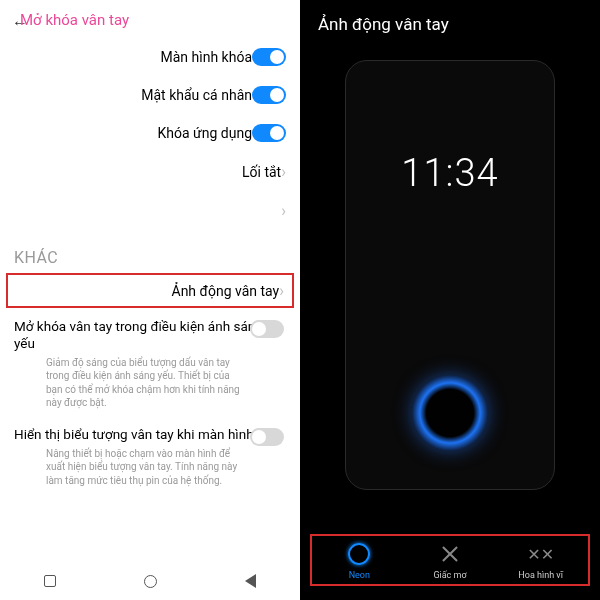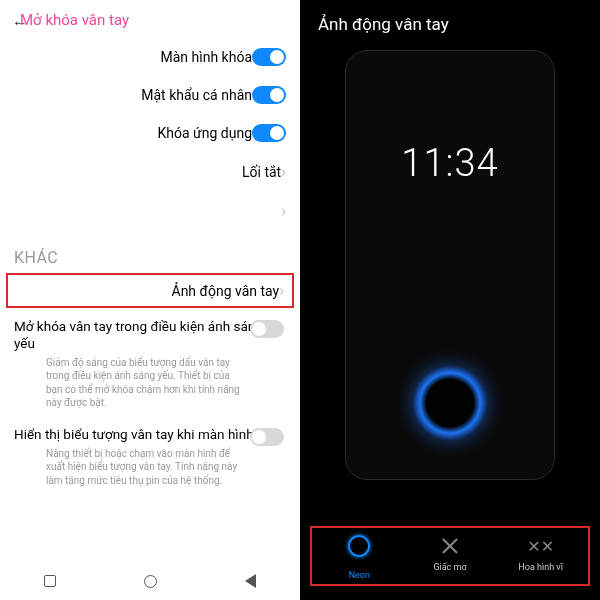--- a/index.html
+++ b/index.html
@@ -148,21 +148,21 @@
     border-right: 11px solid #555;
   }
   
   .right-title {
     color: #fff;
     font-size: 17px;
     padding: 14px 18px 10px;
     font-weight: 400;
   }
   .phone-preview {
-    margin: 6px auto 0;
+    margin: 16px auto 0;
     width: 210px;
     height: 430px;
     background: #0a0a0a;
     border: 1px solid #2a2a2a;
     border-radius: 22px;
     position: relative;
     overflow: hidden;
   }
   .clock {
     color: #fff;
@@ -206,21 +206,20 @@
     display: flex;
     align-items: center;
     justify-content: center;
   }
   .option-label {
     font-size: 9px;
     color: #ccc;
   }
   .option.active .option-label {
     color: #1089ff;
-    margin-top: 8px;
   }
   .neon-icon {
     width: 22px;
     height: 22px;
     border-radius: 50%;
     border: 2px solid #1089ff;
     box-shadow: 0 0 4px #1089ff;
   }
   .star-icon {
     width: 20px;

